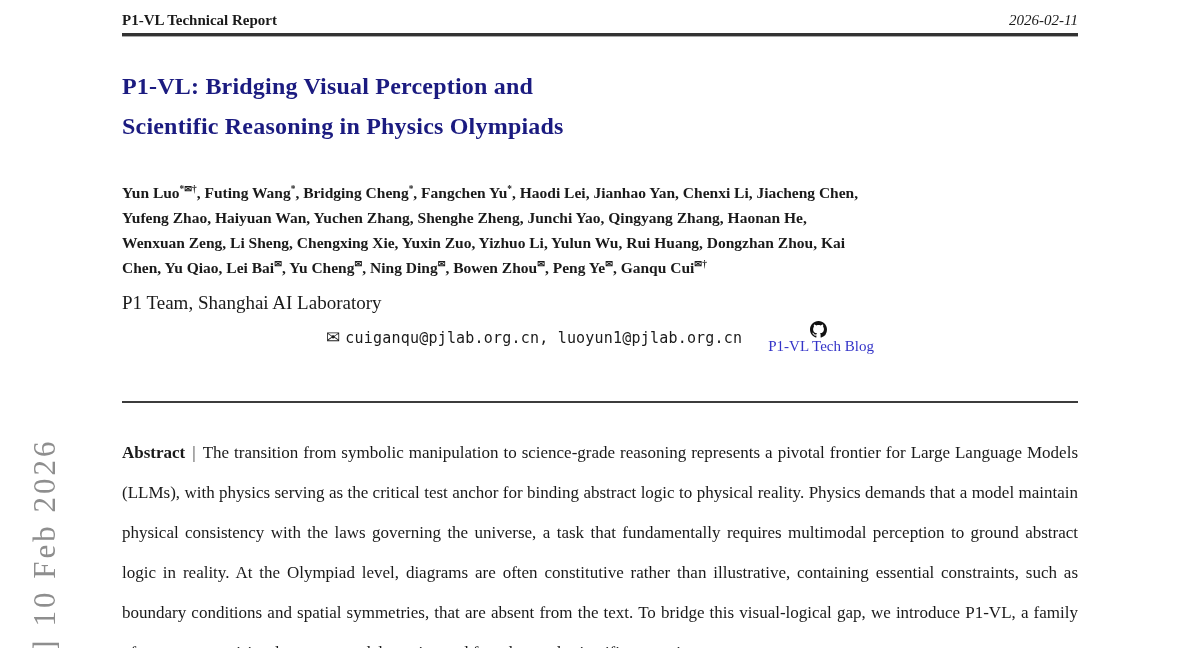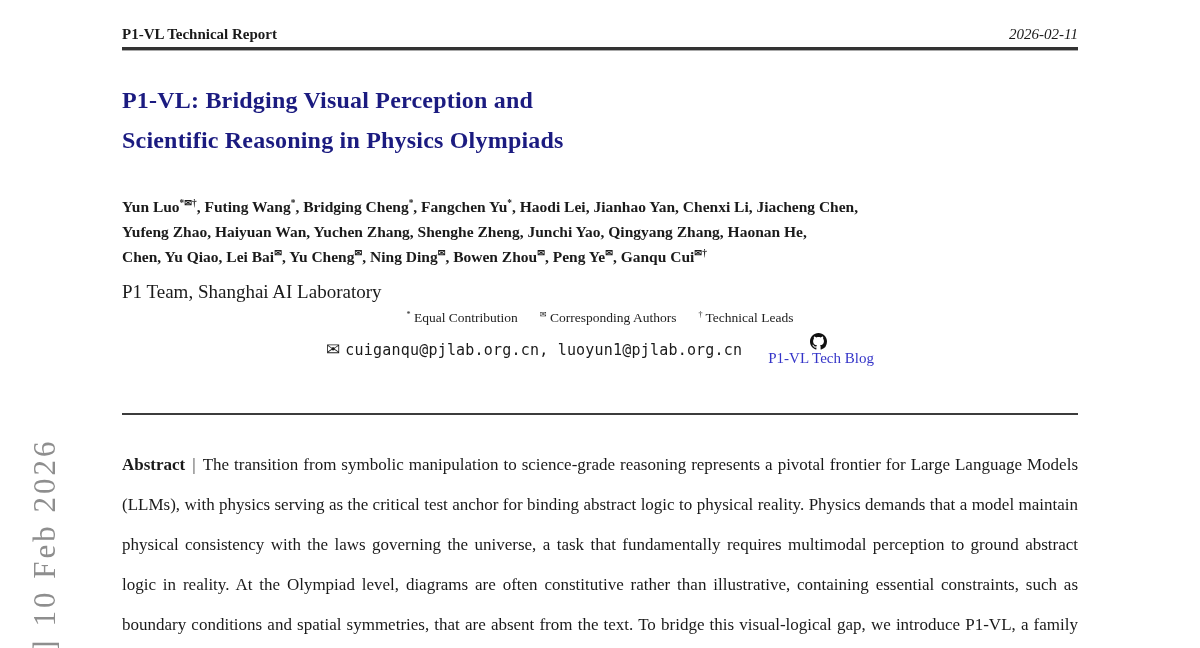--- a/index.html
+++ b/index.html
@@ -8,21 +8,21 @@
     background: #ffffff;
     overflow: hidden;
     font-family: "Liberation Serif", serif;
     color: #1a1a1a;
     position: relative;
   }
   .content { margin: 0 122px; width: 956px; }
 
   
   .header-row {
-    padding-top: 17px;
+    padding-top: 3px;
     display: flex; justify-content: space-between; align-items: baseline;
     font-size: 15px;
   }
   .header-left { font-weight: bold; }
   .header-right { font-style: italic; margin-top: 9px; }
   .rule { border: none; }
   .header-rule { margin-top: 4px; height: 2.5px; background: #333333; box-shadow: 0 1px 0 #aaaaaa; }
 
   
   h1.paper-title {
@@ -90,26 +90,26 @@
   <div class="rule header-rule"></div>
 
   <h1 class="paper-title">
     <span>P1-VL: Bridging Visual Perception and</span><br>
     <span>Scientific Reasoning in Physics Olympiads</span>
   </h1>
 
   <div class="authors" id="authors">
       <div><span>Yun Luo</span><sup>*✉†</sup><span>, Futing Wang</span><sup>*</sup><span>, Bridging Cheng</span><sup>*</sup><span>, Fangchen Yu</span><sup>*</sup><span>, Haodi Lei, Jianhao Yan, Chenxi Li, Jiacheng Chen,</span></div>
       <div><span>Yufeng Zhao, Haiyuan Wan, Yuchen Zhang, Shenghe Zheng, Junchi Yao, Qingyang Zhang, Haonan He,</span></div>
+      <div><span>Wenxuan Zeng, Li Sheng, Chengxing Xie, Yuxin Zuo, Yizhuo Li, Yulun Wu, Rui Huang, Dongzhan Zhou, Kai</span></div>
       <div><span>Chen, Yu Qiao, Lei Bai</span><sup>✉</sup><span>, Yu Cheng</span><sup>✉</sup><span>, Ning Ding</span><sup>✉</sup><span>, Bowen Zhou</span><sup>✉</sup><span>, Peng Ye</span><sup>✉</sup><span>, Ganqu Cui</span><sup>✉†</sup></div>
     </div>
 
   <div class="affiliation">P1 Team, Shanghai AI Laboratory</div>
 
-  <div class="footnotes" id="footnotes"><span class="fn"><sup>*</sup> Equal Contribution</span><span class="fn"><sup>✉</sup> Corresponding Authors</span><span class="fn"><sup>†</sup> Technical Leads</span></div>
 
   <div class="contact">
     <span class="envelope-glyph">✉</span>
     <span class="emails">cuiganqu@pjlab.org.cn, luoyun1@pjlab.org.cn</span>
     <span class="blog-anchor">
       <svg class="gh-icon" viewBox="0 0 16 16" aria-hidden="true">
         <path fill="#111111" fill-rule="evenodd" d="M8 0C3.58 0 0 3.58 0 8c0 3.54 2.29 6.53 5.47 7.59.4.07.55-.17.55-.38 0-.19-.01-.82-.01-1.49-2.01.37-2.53-.49-2.69-.94-.09-.23-.48-.94-.82-1.13-.28-.15-.68-.52-.01-.53.63-.01 1.08.58 1.23.82.72 1.21 1.87.87 2.33.66.07-.52.28-.87.51-1.07-1.78-.2-3.64-.89-3.64-3.95 0-.87.31-1.59.82-2.15-.08-.2-.36-1.02.08-2.12 0 0 .67-.21 2.2.82.64-.18 1.32-.27 2-.27s1.36.09 2 .27c1.53-1.04 2.2-.82 2.2-.82.44 1.1.16 1.92.08 2.12.51.56.82 1.27.82 2.15 0 3.07-1.87 3.75-3.65 3.95.29.25.54.73.54 1.48 0 1.07-.01 1.93-.01 2.2 0 .21.15.46.55.38A8.01 8.01 0 0 0 16 8c0-4.42-3.58-8-8-8z"></path>
       </svg>
       <span class="blog-label">P1-VL Tech Blog</span>
     </span>

